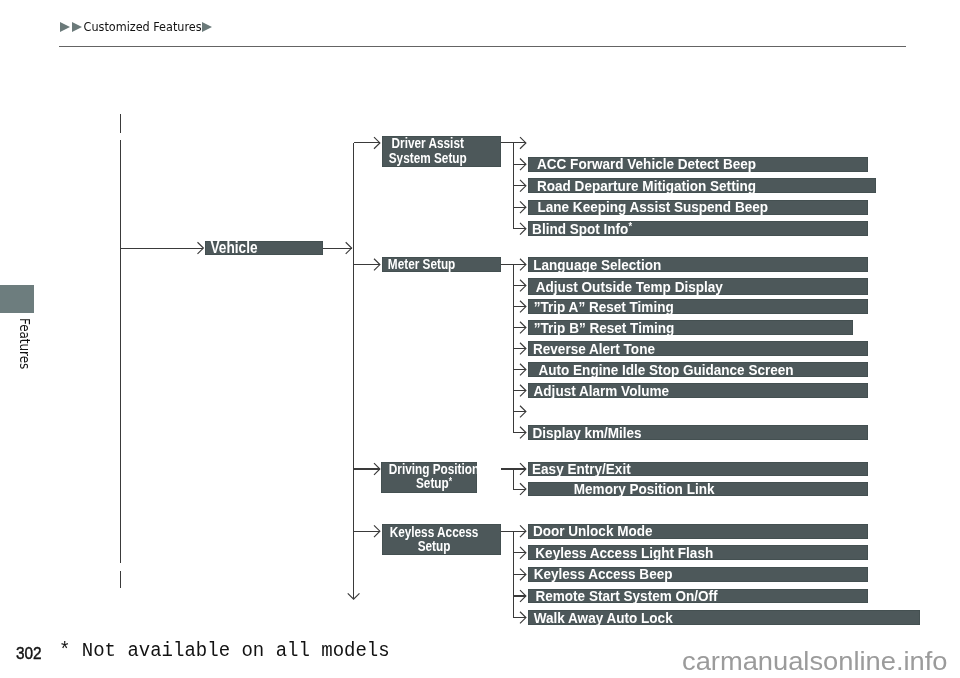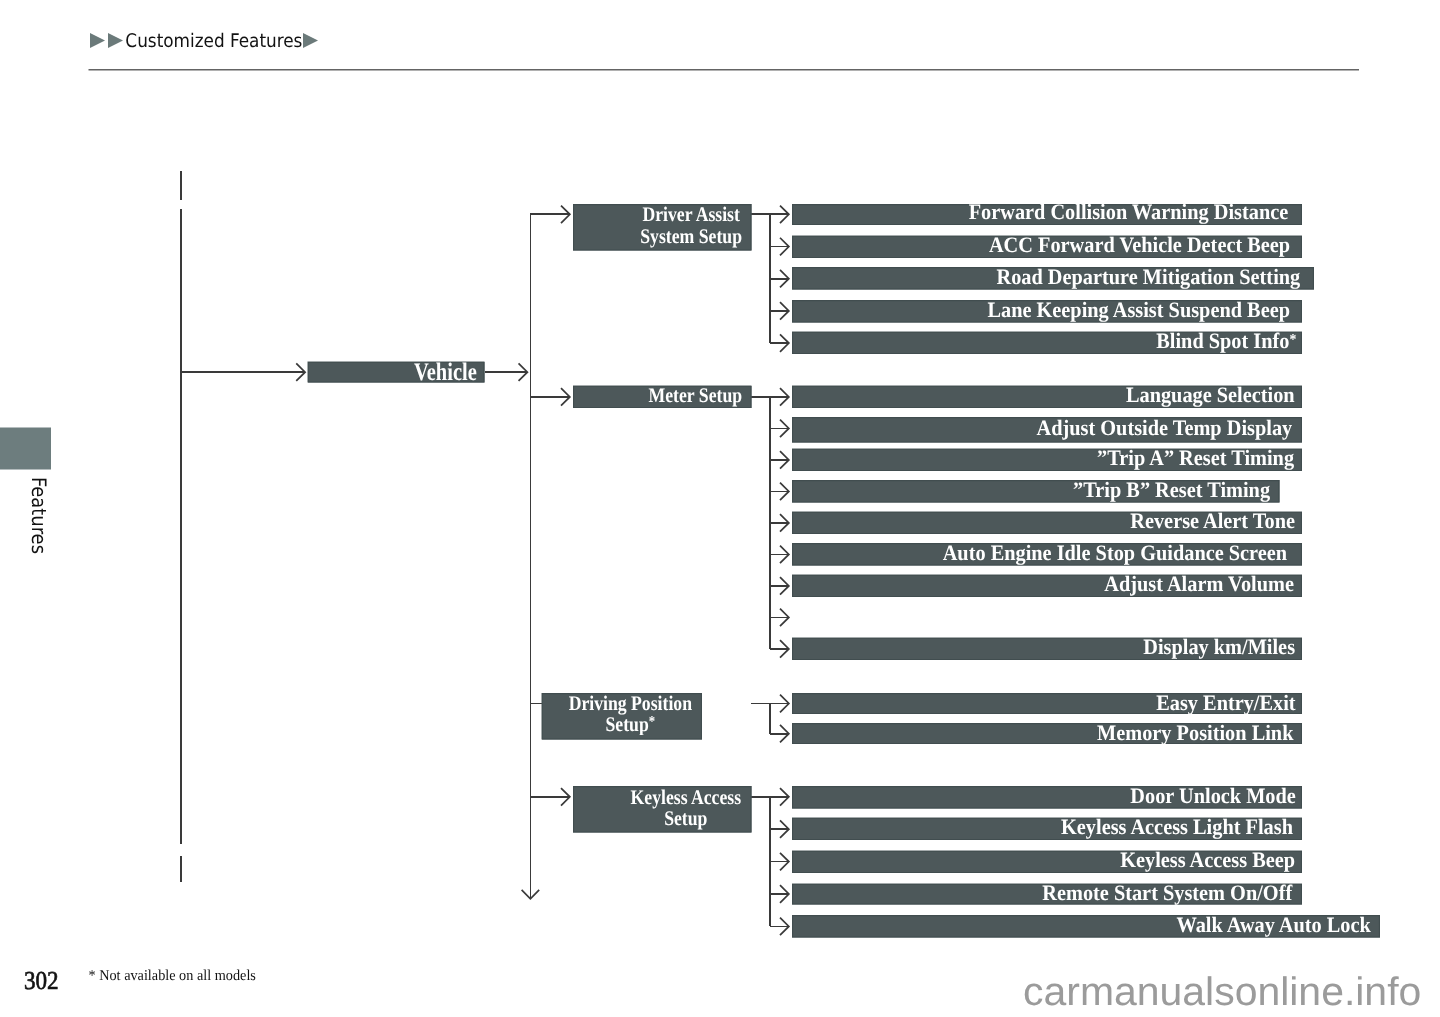--- a/index.html
+++ b/index.html
@@ -29,37 +29,37 @@
                margin-left:1.9px; }
   .hdr-rule { position:absolute; left:59px; top:45.9px; width:846.5px; height:1.05px; background:var(--rule); }
 
   
   .sidetab { position:absolute; left:0; top:285.3px; width:33.9px; height:27.4px; background:var(--section-tab); }
   .sidelabel { position:absolute; left:0px; top:318px; font-family:"DejaVu Sans Condensed","DejaVu Sans", sans-serif;
                font-size:13.3px; line-height:13.3px; color:var(--body-text); white-space:nowrap; transform-origin:0 0;
                transform: rotate(90deg) translate(0px, -31px); }
 
   
-  .pgnum { position:absolute; left:16.2px; top:644.8px; font-family:Liberation Serif, serif;
+  .pgnum { position:absolute; left:16.2px; top:644.8px; font-family:Liberation Sans, sans-serif;
            font-size:17.2px; color:var(--body-text); line-height:17.2px; font-weight:normal;
            -webkit-text-stroke:0.45px var(--body-text); }
   .pgnum > span { display:inline-block; transform:scaleX(0.895); transform-origin:left center; }
-  .fnote { position:absolute; left:59px; top:644px; font-family:Liberation Serif, serif;
-           font-size:10px; color:var(--body-text); line-height:14.4px; }
+  .fnote { position:absolute; left:59px; top:644px; font-family:Liberation Mono, monospace;
+           font-size:20px; color:var(--body-text); line-height:14.4px; }
   .fnote > span { display:inline-block; transform:scaleX(0.95); transform-origin:left center; }
   .wmark { position:absolute; left:681.5px; top:648px; font-family:"Liberation Sans", sans-serif;
            font-size:26.5px; color:var(--watermark); line-height:26.5px; }
   .wmark > span { display:inline-block; transform:scaleX(1.03); transform-origin:left center; }
 
   
   #diagram { position:absolute; left:0; top:0; width:960px; height:678px; }
   .box { position:absolute; background:var(--box-fill); color:var(--box-text); display:flex;
          box-shadow: inset 0 0 0 0.75px var(--box-border);
-         font-family:Liberation Serif, serif;
-         align-items:center; justify-content:flex-end; text-align:center;
+         font-family:Liberation Sans, sans-serif;
+         align-items:center; justify-content:flex-start; text-align:center;
          font-weight:bold; box-sizing:border-box; }
   .leaf { font-size:14.66px; }
   .leaf > span, .cat > span, .root > span { display:inline-block; transform-origin:center center; white-space:nowrap; }
   .leaf > span { transform:scaleX(0.924); }
   .cat  { font-size:13.84px; line-height:14.7px; }
   .cat > span { transform:scaleX(0.853); }
   .root { font-size:16.85px; }
   .root > span { transform:scaleX(0.81); }
   .ast { font-size:10px; position:relative; top:-3.6px; }
 </style>
@@ -77,22 +77,20 @@
 
   <div class="sidetab"></div>
   <div class="sidelabel">Features</div>
 
   <div class="pgnum"><span>302</span></div>
   <div class="fnote"><span>* Not available on all models</span></div>
   <div class="wmark"><span>carmanualsonline.info</span></div>
 
   <div id="diagram"><div class="box cat" style="left: 381.5px; top: 135.5px; width: 119px; height: 31.4px;">
         <span>Driver Assist<br>System Setup</span>
-      </div><div class="box leaf" style="left: 527.5px; top: 135.5px; width: 340.5px; height: 14.8px;">
-        <span>Forward Collision Warning Distance</span>
       </div><div class="box leaf" style="left: 527.5px; top: 156.95px; width: 340.5px; height: 14.8px;">
         <span>ACC Forward Vehicle Detect Beep</span>
       </div><div class="box leaf" style="left: 527.5px; top: 178.4px; width: 348px; height: 14.8px;">
         <span>Road Departure Mitigation Setting</span>
       </div><div class="box leaf" style="left: 527.5px; top: 199.85px; width: 340.5px; height: 14.8px;">
         <span>Lane Keeping Assist Suspend Beep</span>
       </div><div class="box leaf" style="left: 527.5px; top: 221.3px; width: 340.5px; height: 14.8px;">
         <span>Blind Spot Info<span class="ast">*</span></span>
       </div><div class="box cat" style="left: 381.5px; top: 257.2px; width: 119px; height: 14.6px;">
         <span>Meter Setup</span>
@@ -105,21 +103,21 @@
       </div><div class="box leaf" style="left: 527.5px; top: 320.2px; width: 325px; height: 14.8px;">
         <span>”Trip B” Reset Timing</span>
       </div><div class="box leaf" style="left: 527.5px; top: 341.2px; width: 340.5px; height: 14.8px;">
         <span>Reverse Alert Tone</span>
       </div><div class="box leaf" style="left: 527.5px; top: 362.2px; width: 340.5px; height: 14.8px;">
         <span>Auto Engine Idle Stop Guidance Screen</span>
       </div><div class="box leaf" style="left: 527.5px; top: 383.2px; width: 340.5px; height: 14.8px;">
         <span>Adjust Alarm Volume</span>
       </div><div class="box leaf" style="left: 527.5px; top: 425.2px; width: 340.5px; height: 14.8px;">
         <span>Display km/Miles</span>
-      </div><div class="box cat" style="left: 361px; top: 461.6px; width: 107px; height: 31.4px;">
+      </div><div class="box cat" style="left: 381px; top: 461.6px; width: 96px; height: 31.4px;">
         <span>Driving Position<br>Setup<span class="ast">*</span></span>
       </div><div class="box leaf" style="left: 527.5px; top: 461.6px; width: 340.5px; height: 14.8px;">
         <span>Easy Entry/Exit</span>
       </div><div class="box leaf" style="left: 527.5px; top: 481.7px; width: 340.5px; height: 14.8px; padding-left: 40px;">
         <span>Memory Position Link</span>
       </div><div class="box cat" style="left: 381.5px; top: 523.8px; width: 119px; height: 31.4px;">
         <span>Keyless Access<br>Setup</span>
       </div><div class="box leaf" style="left: 527.5px; top: 523.8px; width: 340.5px; height: 14.8px;">
         <span>Door Unlock Mode</span>
       </div><div class="box leaf" style="left: 527.5px; top: 545.4px; width: 340.5px; height: 14.8px;">

